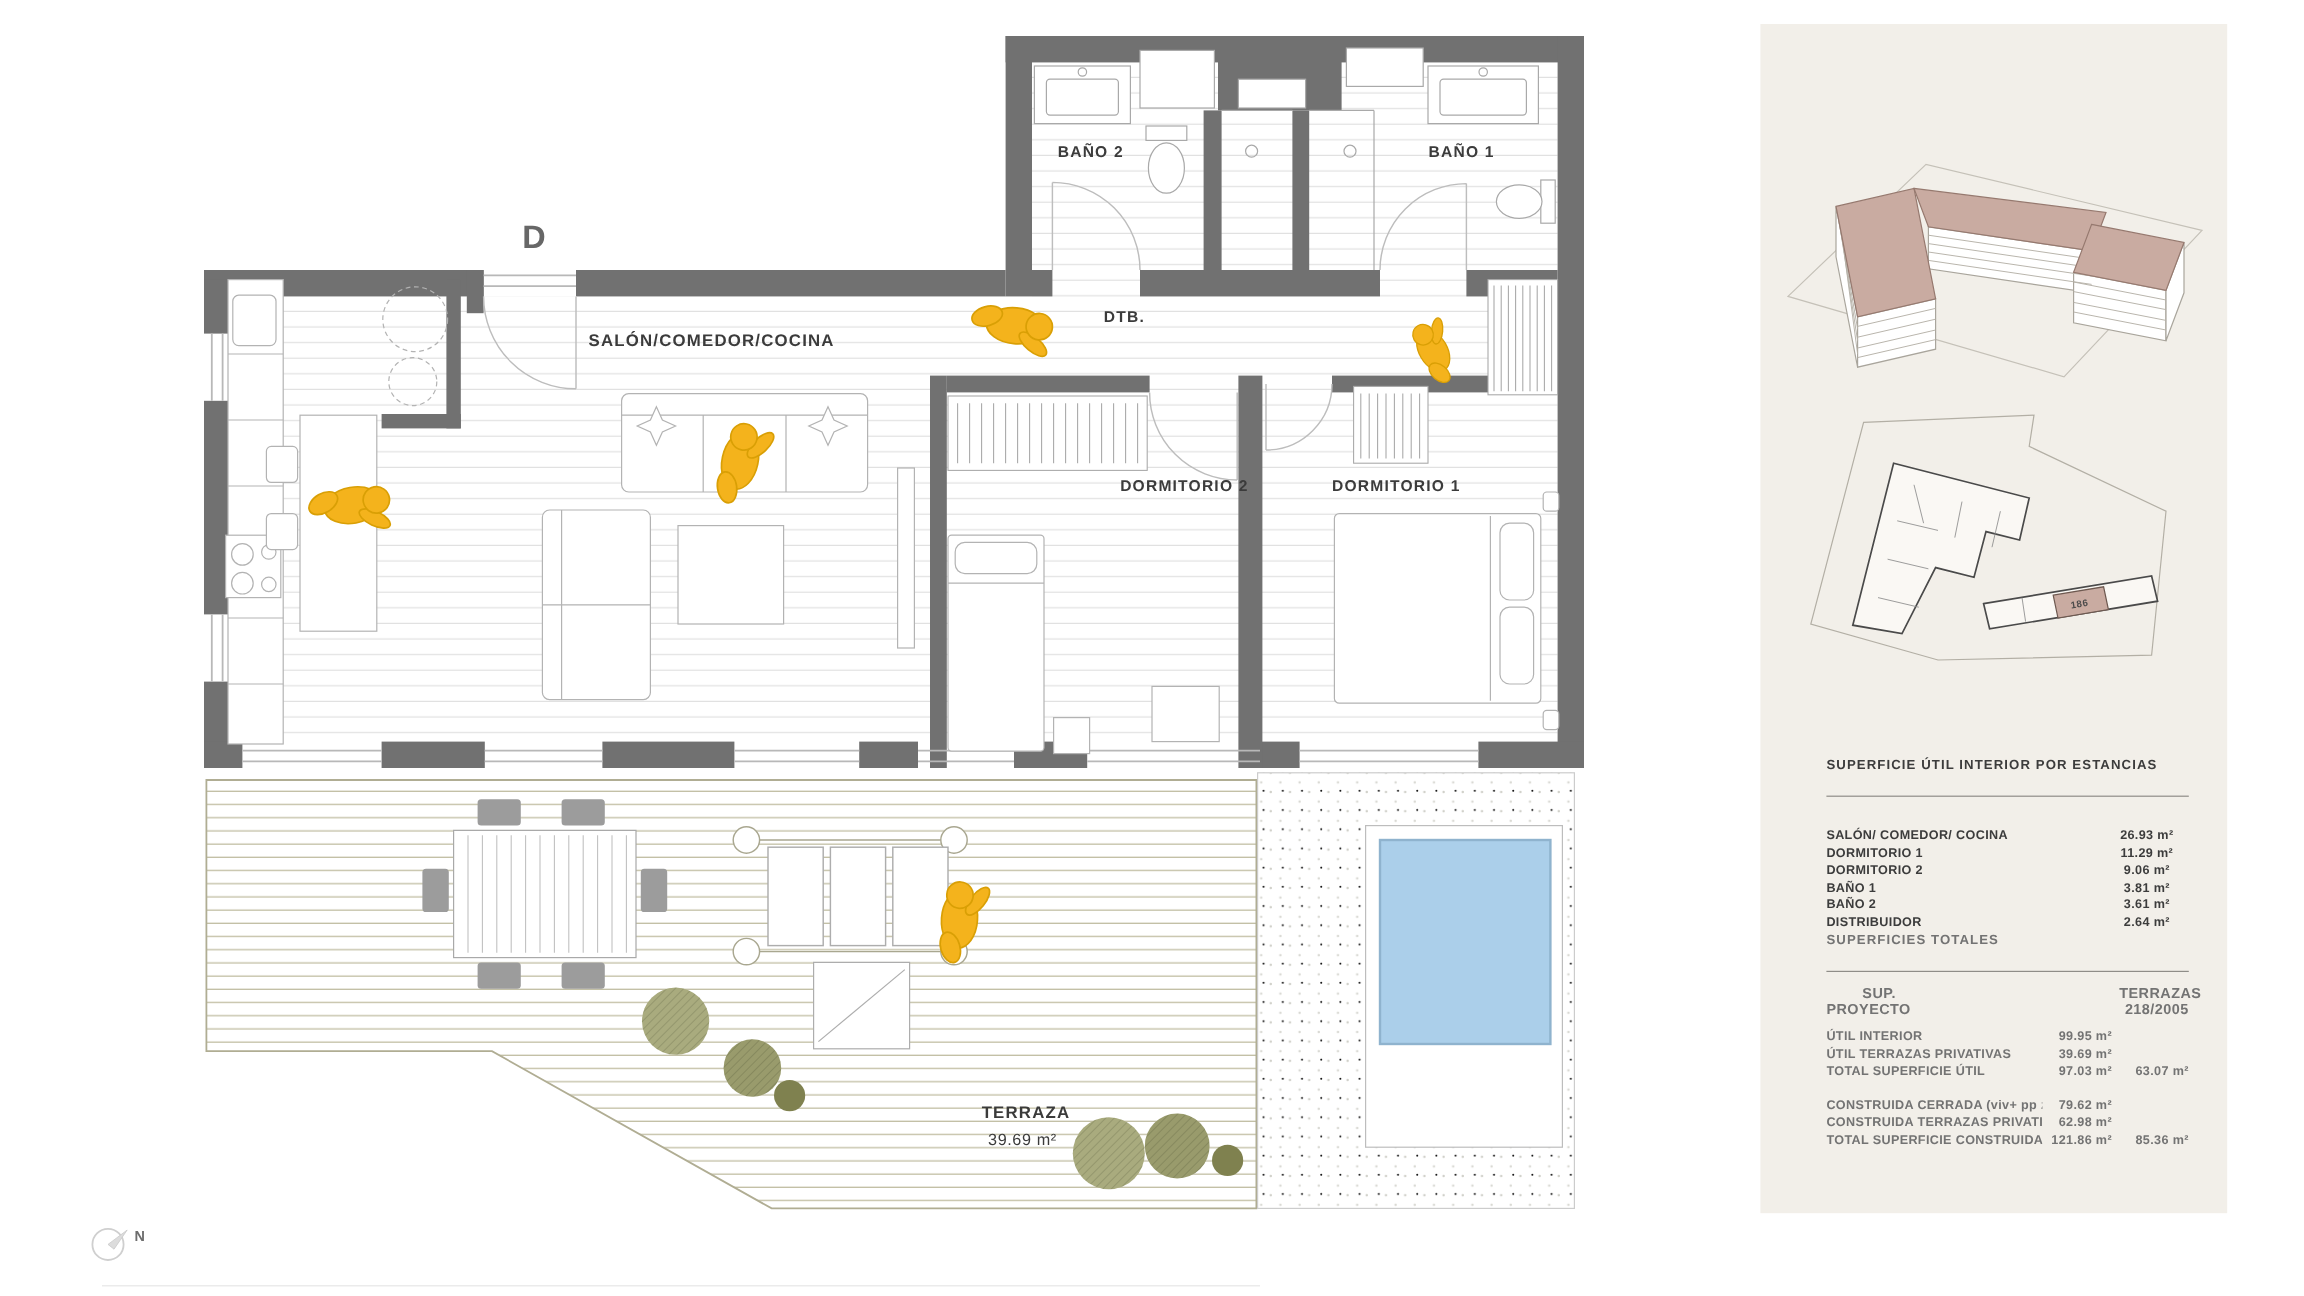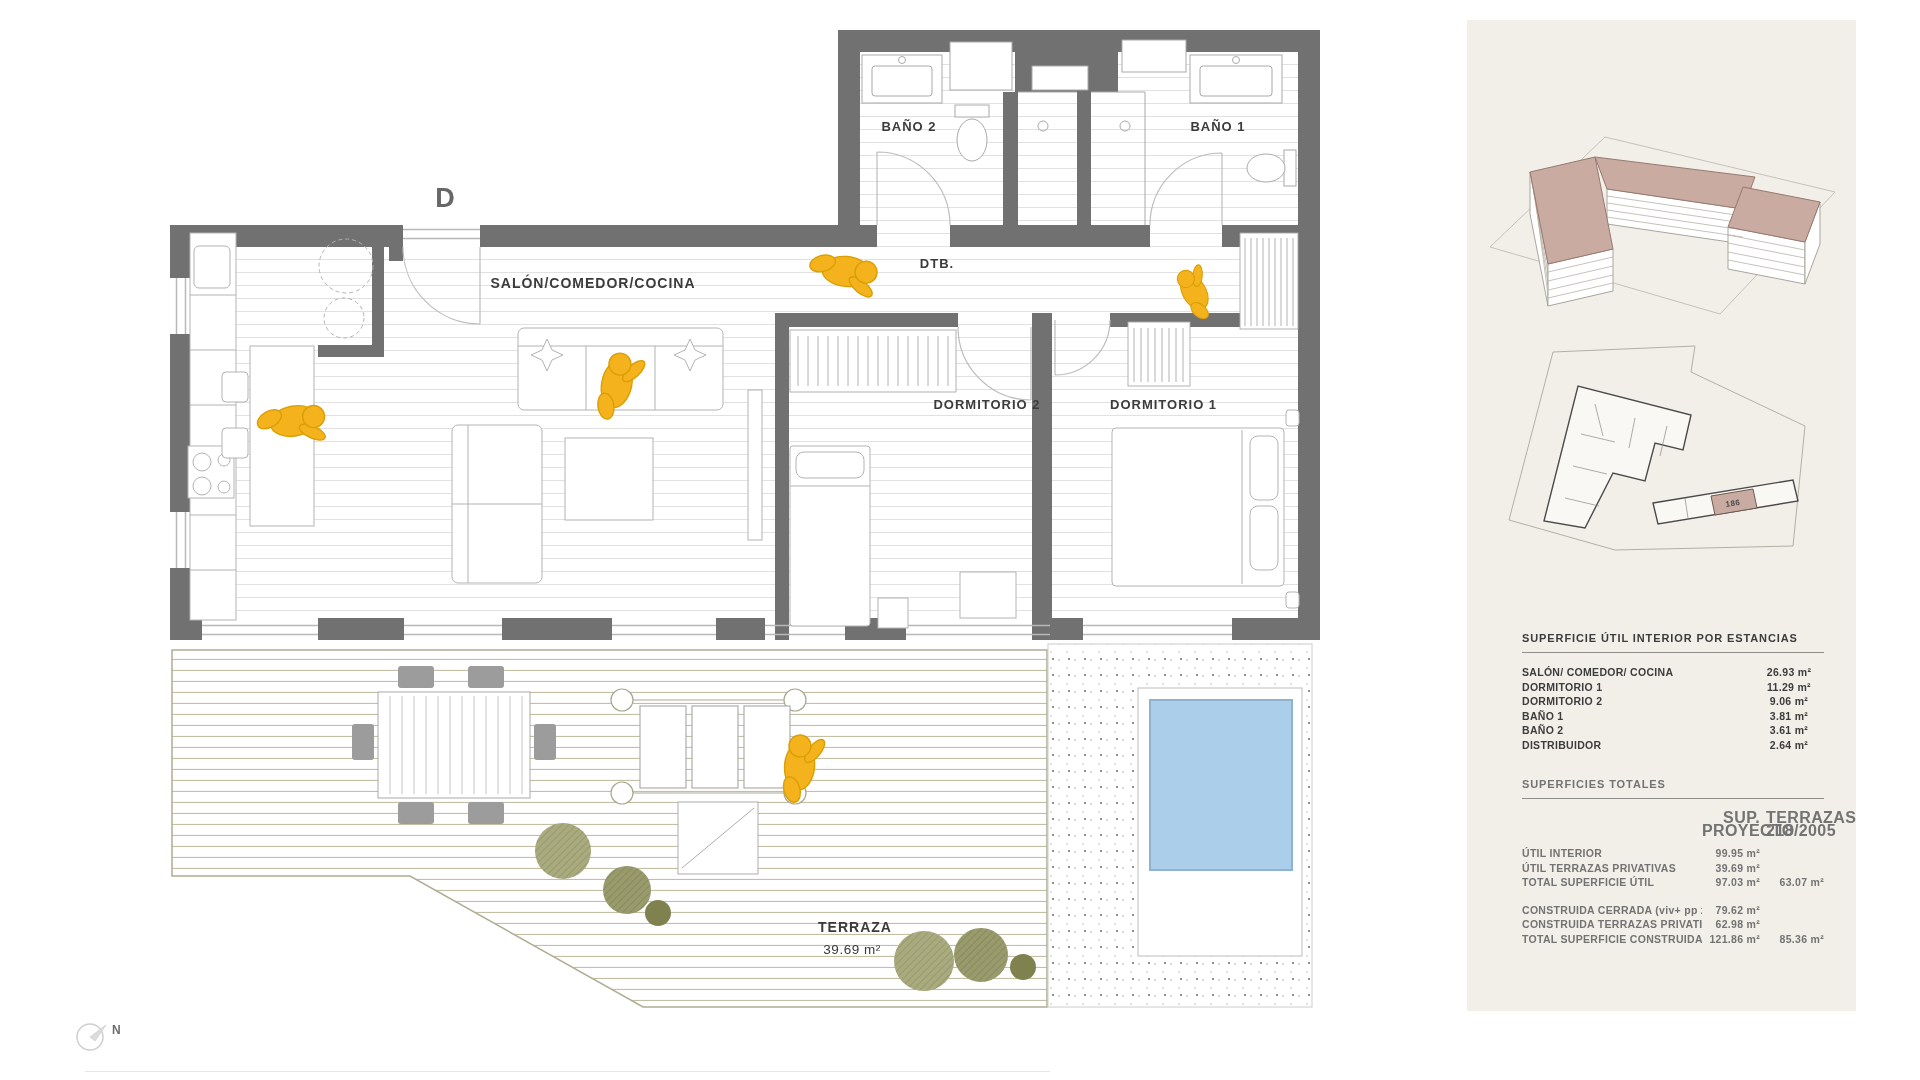--- a/index.html
+++ b/index.html
@@ -14,28 +14,28 @@
   .lbl-n{font-size:12px;font-weight:600;fill:#6d6d6d;}
   .unit-lbl{font-size:8px;font-weight:700;fill:#4a4a4a;letter-spacing:.5px;}
 
   
   .sidebar{position:absolute;left:1467px;top:20px;width:389px;height:991px;background:#F2EFE9;}
   .render-wrap{position:absolute;left:8px;top:72px;}
   .siteplan-wrap{position:absolute;left:28px;top:318px;}
 
   .areas-table{position:absolute;left:55px;top:612px;width:302px;color:#3c3c3c;}
   .totals-table{position:absolute;left:55px;top:758px;width:302px;color:#737373;}
-  .t-title{font-size:11px;font-weight:700;letter-spacing:.9px;padding-bottom:8px;border-bottom:1px solid #8f8d88;white-space:nowrap;}
-  .areas-rows{margin-top:12px;}
+  .t-title{font-size:11px;font-weight:700;letter-spacing:.9px;padding-bottom:19px;border-bottom:1px solid #8f8d88;white-space:nowrap;}
+  .areas-rows{margin-top:25px;}
   .trow{display:flex;align-items:baseline;font-size:10.5px;font-weight:600;letter-spacing:.3px;line-height:14.6px;white-space:nowrap;}
   .tlabel{flex:1;overflow:hidden;}
   .tval{width:70px;text-align:center;font-weight:700;}
   .c1{width:58px;text-align:right;}
   .c2{width:58px;text-align:right;margin-left:6px;}
-  .cols-head{display:flex;justify-content:flex-end;margin-top:12px;font-size:16px;font-weight:700;letter-spacing:.4px;line-height:13px;}
+  .cols-head{display:flex;justify-content:space-between;margin-top:12px;font-size:12px;font-weight:700;letter-spacing:.4px;line-height:13px;}
   .totals-rows{margin-top:9px;}
   .trow.gap{margin-top:13px;}
 
   .bottom-rule{position:absolute;left:85px;top:1071px;width:965px;height:1px;background:#e6e6e6;}
 </style>
 </head>
 <body>
 
 <div id="page">
 

